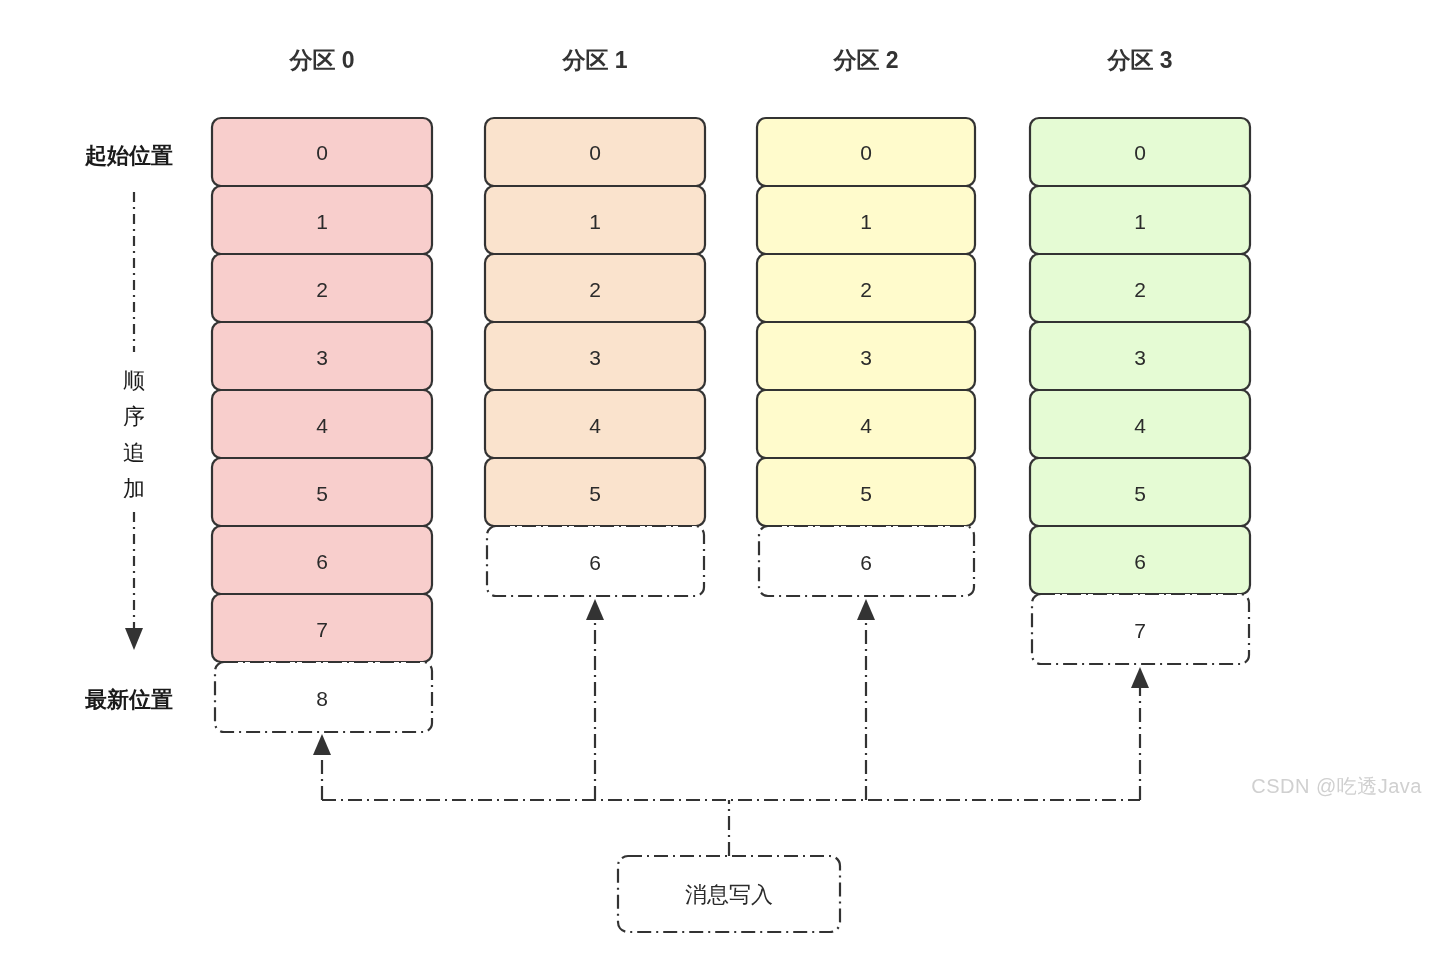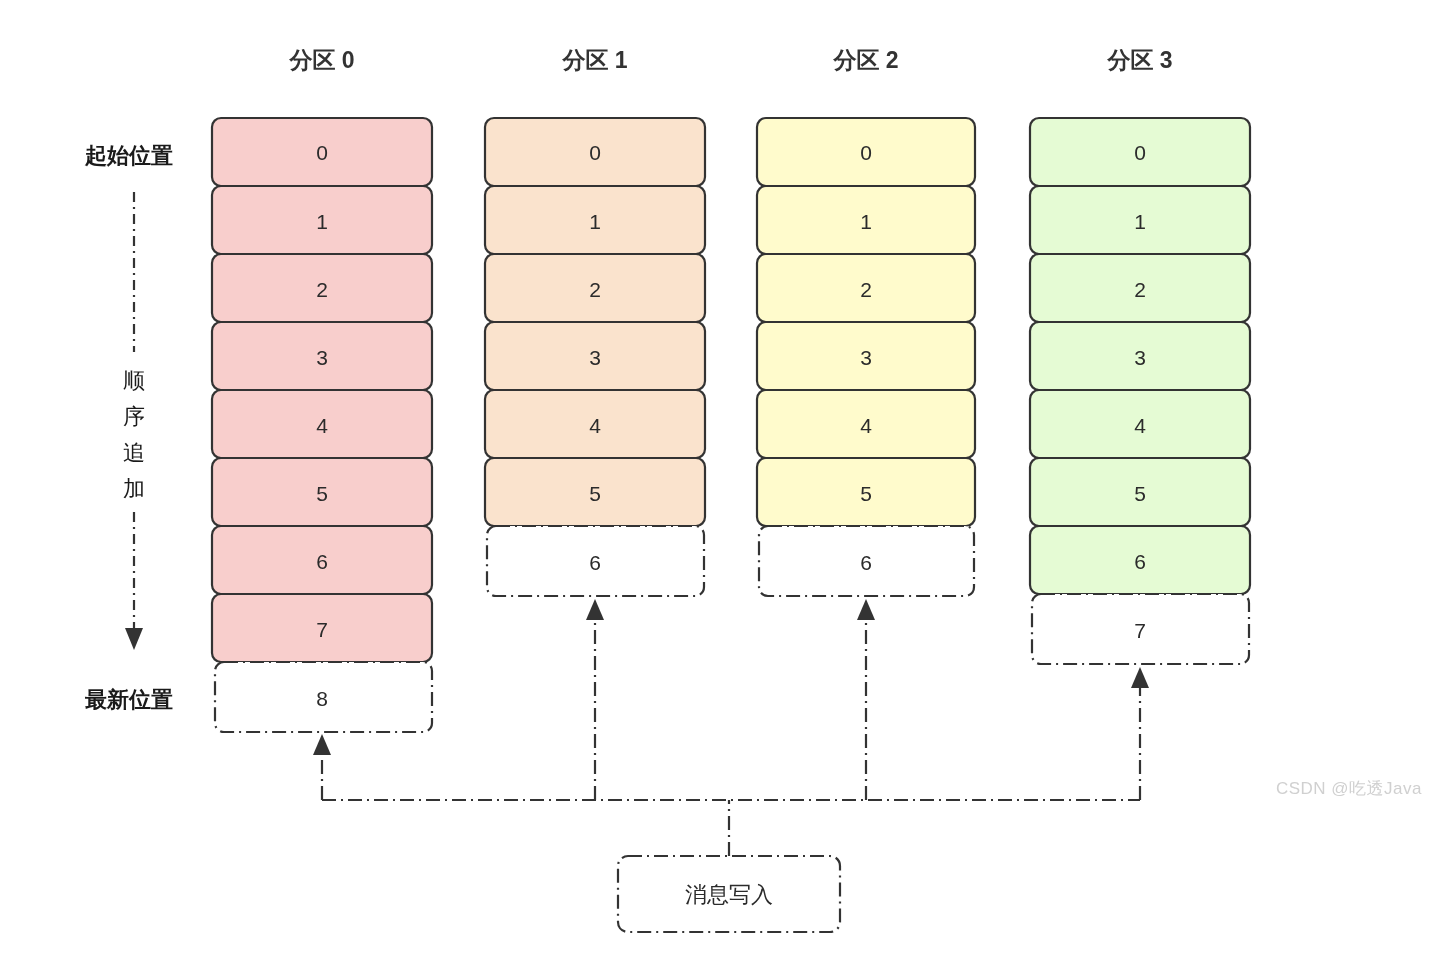--- a/index.html
+++ b/index.html
@@ -51,21 +51,21 @@
   .writer-text {
     font-size: 22px;
     fill: #2b2b2b;
     text-anchor: middle;
     font-family: "Liberation Sans", "DejaVu Sans", sans-serif;
   }
   .watermark {
     position: absolute;
     right: 16px;
     bottom: 10px;
-    font-size: 17px;
+    font-size: 20px;
     color: #d0d0d0;
     font-family: "Liberation Sans", "DejaVu Sans", sans-serif;
     letter-spacing: 0.5px;
     user-select: none;
   }
 </style>
 </head>
 <body>
 
 <div id="diagram-root">

